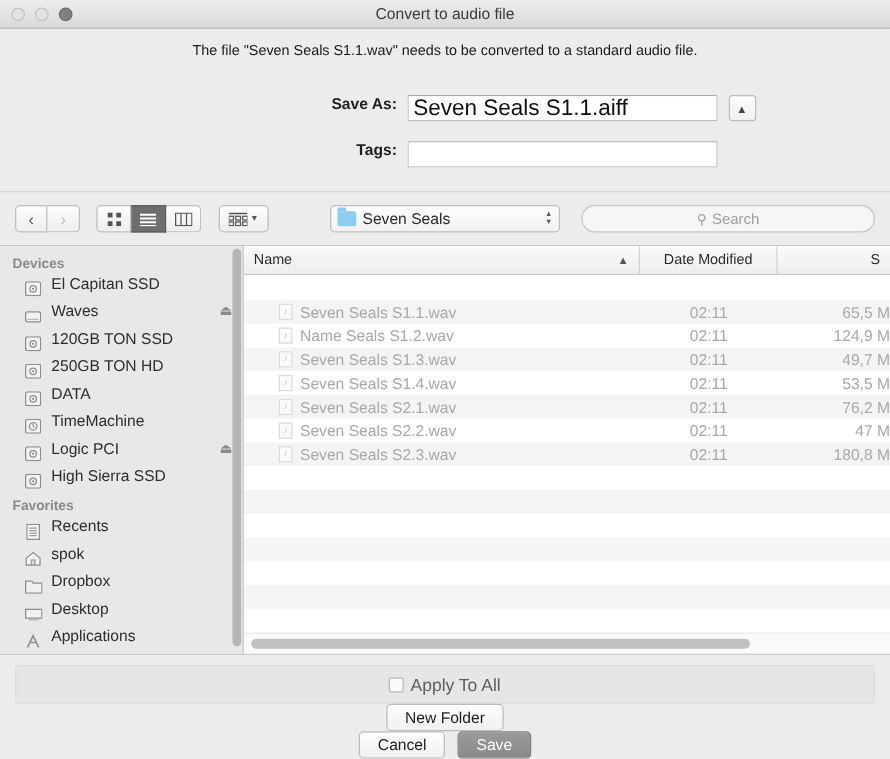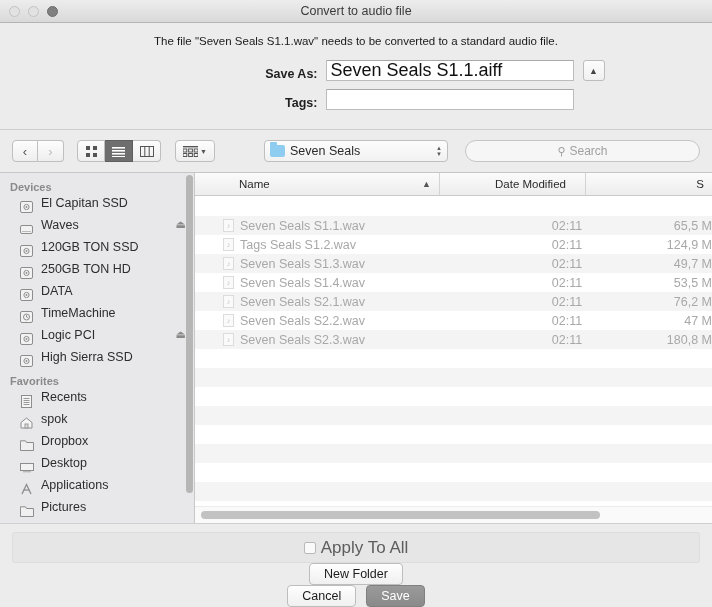--- a/index.html
+++ b/index.html
@@ -40,22 +40,23 @@
   .accessory {
     background: #ececec;
     padding: 10px 0 11px 0;
     border-bottom: 1px solid #cfcfcf;
   }
   .prompt {
     text-align: center; font-size: 11.5px; color: #1a1a1a;
     padding: 2px 0 13px 0;
   }
   .field-row {
-    display: flex; align-items: flex-end; justify-content: center;
+    display: flex; align-items: flex-start; justify-content: center;
     margin-bottom: 8px;
+    margin-top: 16px;
   }
   .field-label {
     width: 218px; text-align: right; padding-right: 8px;
     font-size: 12.5px; font-weight: bold; color: #1f1f1f;
   }
   .txtfield {
     width: 248px; height: 21px;
     background: #fff;
     border: 1px solid #bcbcbc;
     border-top-color: #a8a8a8;
@@ -166,21 +167,21 @@
 
   .filelist { flex: 1; display: flex; flex-direction: column; min-width: 0; background: #fff; }
   .col-header {
     height: 23px; flex: 0 0 23px;
     background: linear-gradient(to bottom,#fbfbfb,#ededed);
     border-bottom: 1px solid #c9c9c9;
     display: flex; align-items: center;
     font-size: 11.5px; color: #2b2b2b;
   }
   .ch { display: flex; align-items: center; height: 100%; padding: 0 8px;
-        border-right: 1px solid #d3d3d3; margin-left: 36px; }
+        border-right: 1px solid #d3d3d3; }
   .ch.name { flex: 1; justify-content: space-between; }
   .ch.date { width: 110px; justify-content: center; }
   .ch.size { width: 90px; justify-content: flex-end; border-right: none; }
   .sort-caret { font-size: 9px; color: #555; }
 
   .rows { flex: 1; position: relative; overflow: hidden; margin-top: 20px; }
   .row { height: 19px; display: flex; align-items: center; font-size: 12.5px; }
   .row.odd { background: #f4f4f4; }
   .row.even { background: #ffffff; }
   .r-name { flex: 1; display: flex; align-items: center; padding-left: 28px; color: #a8a8a8; white-space: nowrap; }
@@ -202,21 +203,21 @@
   .bottom { background: #ececec; border-top: 1px solid #cfcfcf; }
   .applybar {
     margin: 8px 12px 0 12px; height: 31px;
     background: #e6e6e6; border: 1px solid #dcdcdc; border-radius: 3px;
     display: flex; align-items: center; justify-content: center; gap: 5px;
   }
   .checkbox {
     width: 12px; height: 12px; background: #fafafa;
     border: 1px solid #b9b9b9; border-radius: 2px;
   }
-  .apply-label { font-size: 17px; color: #5d5d5d; }
+  .apply-label { font-size: 14px; color: #5d5d5d; }
   .buttonbar {
     height: 44px; display: flex; align-items: center;
     padding: 0 15px; justify-content: space-between; flex-direction: column;
   }
   .btn {
     height: 22px; padding: 0 14px;
     background: linear-gradient(to bottom,#fefefe,#f0f0f0);
     border: 1px solid #bdbdbd; border-radius: 4px;
     font-size: 12.5px; color: #1c1c1c;
     display: flex; align-items: center; justify-content: center;
@@ -504,21 +505,21 @@
           <div class="r-name">
             <span class="file-ico">♪</span>
             <span>Seven Seals S1.1.wav</span>
           </div>
           <div class="r-date">02:11</div>
           <div class="r-size">65,5 M</div>
         </div>
         <div class="row even">
           <div class="r-name">
             <span class="file-ico">♪</span>
-            <span>Tags Seals S1.2.wav</span>
+            <span>Name Seals S1.2.wav</span>
           </div>
           <div class="r-date">02:11</div>
           <div class="r-size">124,9 M</div>
         </div>
         <div class="row odd">
           <div class="r-name">
             <span class="file-ico">♪</span>
             <span>Seven Seals S1.3.wav</span>
           </div>
           <div class="r-date">02:11</div>

